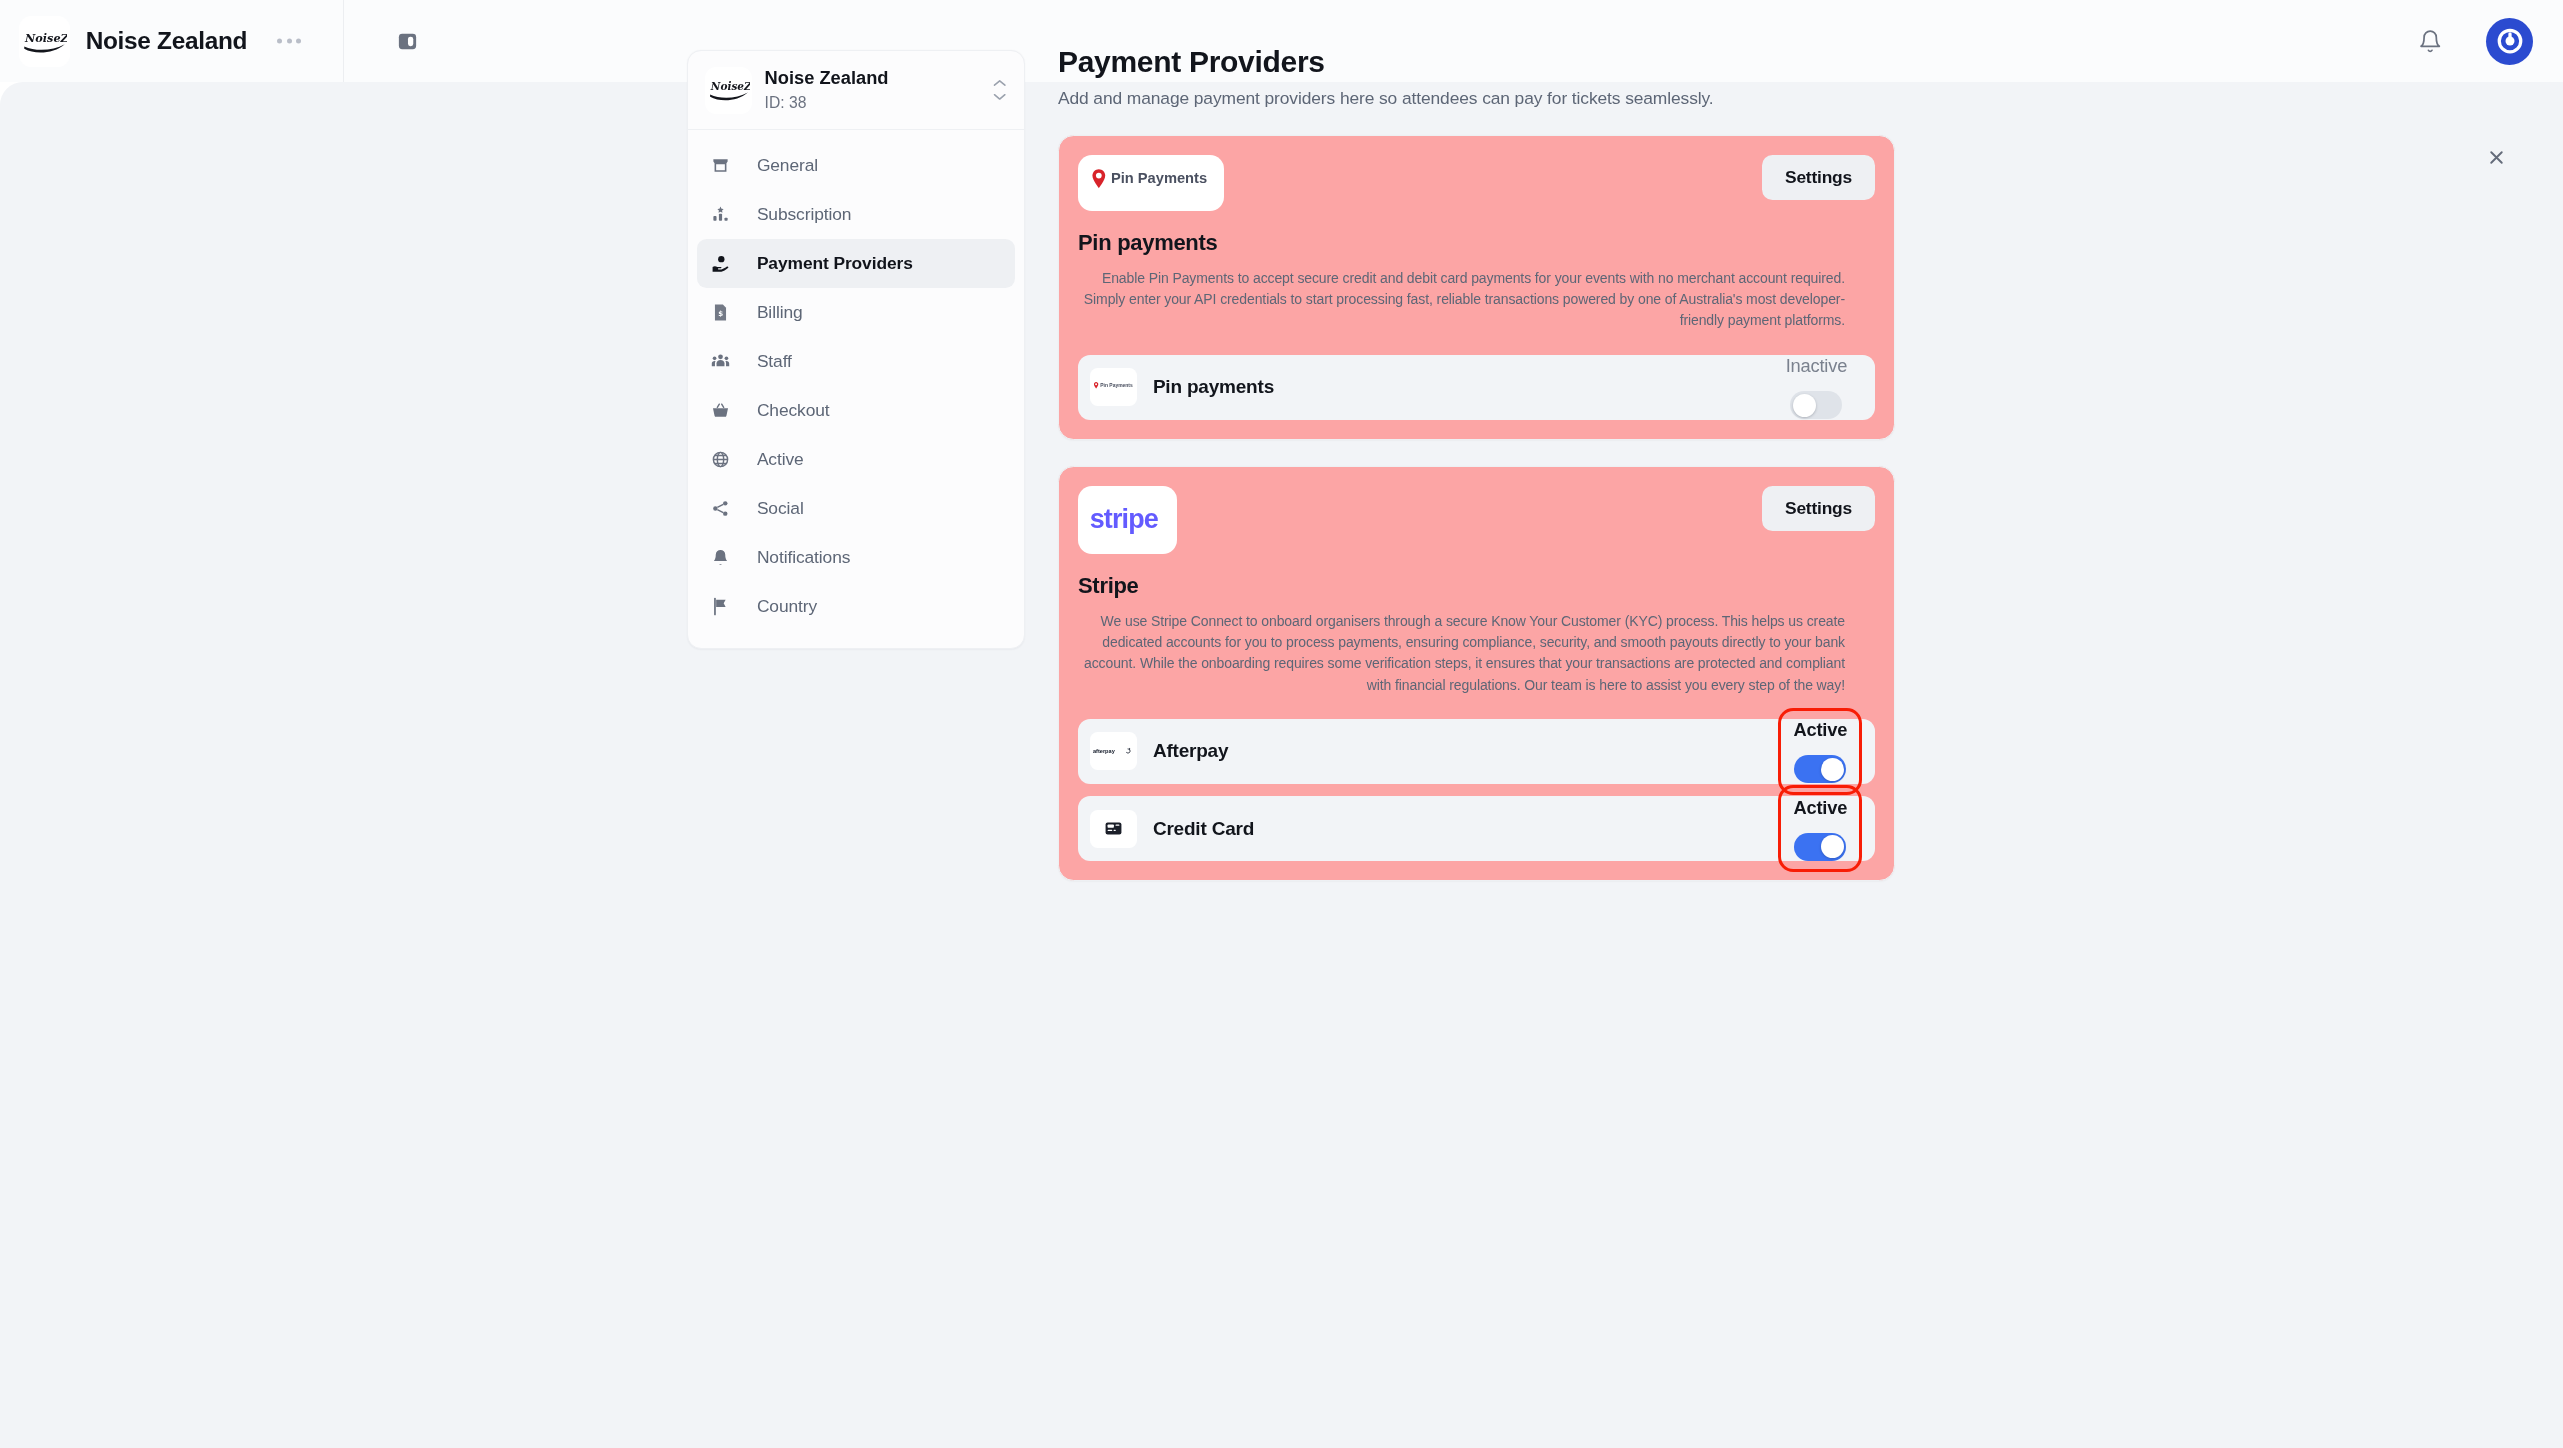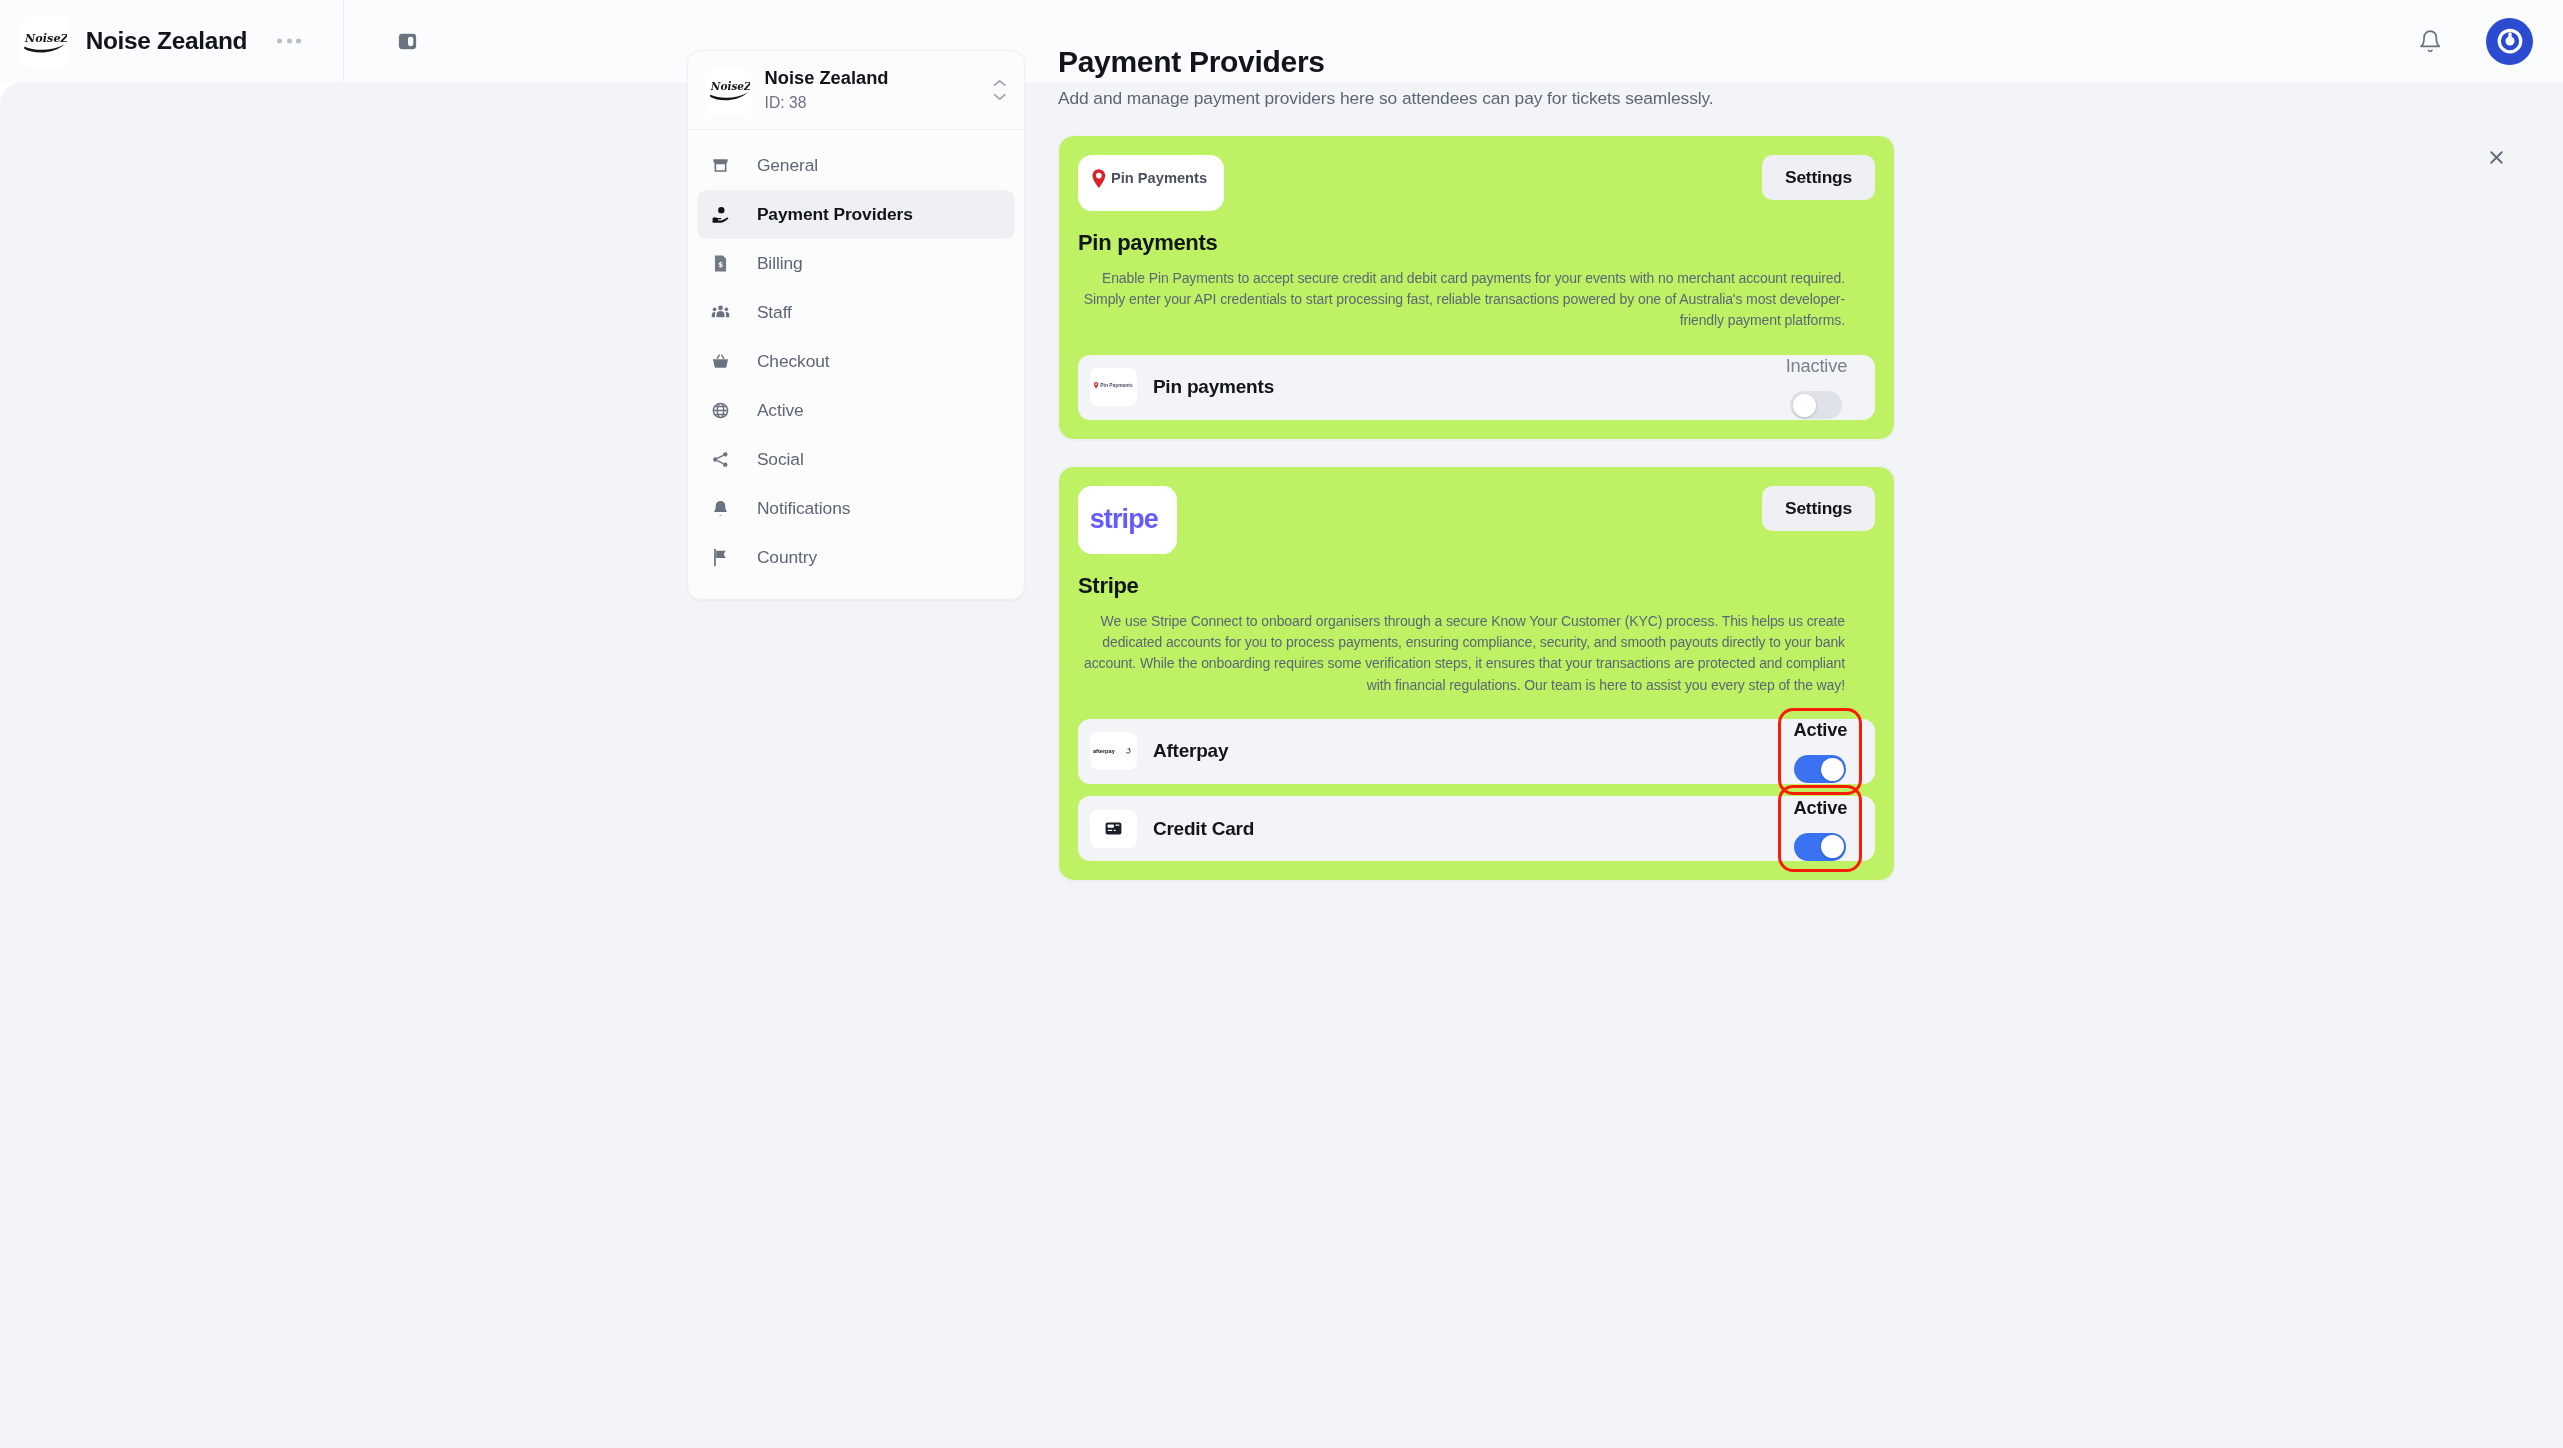--- a/index.html
+++ b/index.html
@@ -140,21 +140,21 @@
   .close-btn {
     position: absolute; left: 2481px; top: 142px;
     width: 30px; height: 30px;
     display: flex; align-items: center; justify-content: center;
     cursor: pointer;
   }
 
   
   .card {
     margin-top: 26px;
-    background: #bef264;
+    background: #fca5a5;
     border: 0.9px solid #eef0f3;
     border-radius: 15.7px;
     box-shadow: 0 0.9px 1.7px rgba(16,24,40,.03);
     padding: 19px;
   }
   .card-top {
     display: flex; align-items: flex-start; justify-content: space-between;
   }
   .brand-tile {
     background: #ffffff;
@@ -308,20 +308,31 @@
 
     <div class="nav-item">
       <span class="ni-icon">
         <svg width="19" height="19" viewBox="0 0 24 24" fill="currentColor">
             <path d="M3 4h18v3l-1.5 2.2V20H4.5V9.2L3 7V4zm3.5 6.5V18h11v-7.5h-11z"></path>
           </svg>
       </span>
       <span class="ni-label">General</span>
     </div>
 
+    <div class="nav-item">
+      <span class="ni-icon">
+        <svg width="19" height="19" viewBox="0 0 24 24" fill="currentColor">
+            <path d="M12 2l1.3 2.7L16 5l-2 2 .5 2.8L12 8.5 9.5 9.8 10 7 8 5l2.7-.3L12 2z"></path>
+            <rect x="3" y="14" width="4" height="6" rx="1"></rect>
+            <rect x="10" y="11" width="4" height="9" rx="1"></rect>
+            <rect x="17" y="16" width="4" height="4" rx="1"></rect>
+          </svg>
+      </span>
+      <span class="ni-label">Subscription</span>
+    </div>
 
     <div class="nav-item active">
       <span class="ni-icon">
         <svg width="19" height="19" viewBox="0 0 24 24" fill="currentColor">
             <circle cx="13" cy="6.5" r="4"></circle>
             <path d="M2 16.5c2-1.6 4-1.4 6 0h4.5c1 0 1 1.6 0 1.6H9v1.4h4.2c1.4 0 5-2.2 7-3.6 1.2-.8 2.4.9 1.2 1.9-2.4 2-6.3 4.7-8.4 4.7H2v-6z"></path>
           </svg>
       </span>
       <span class="ni-label">Payment Providers</span>
     </div>

